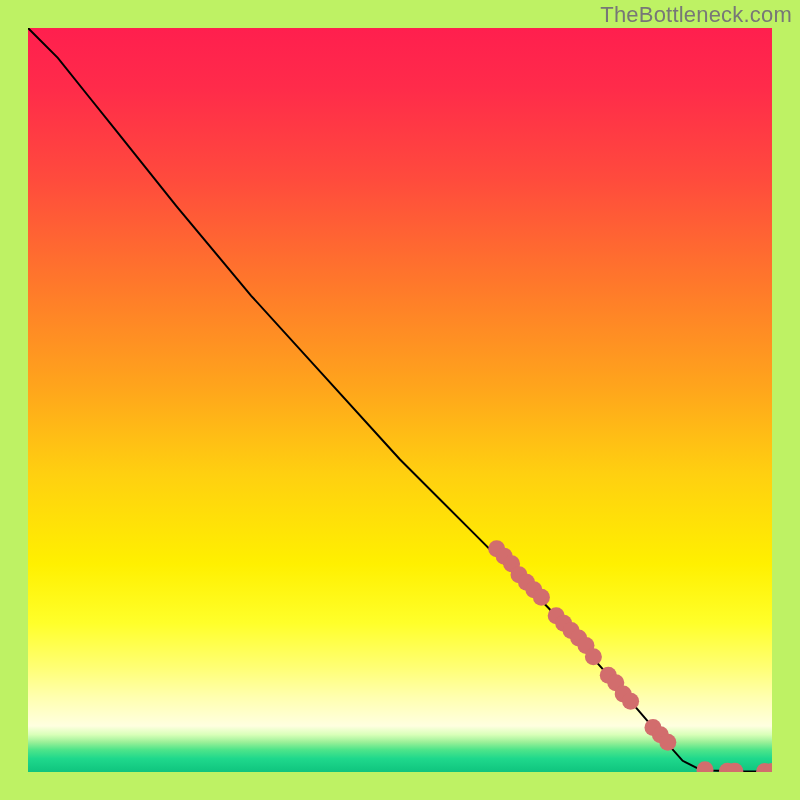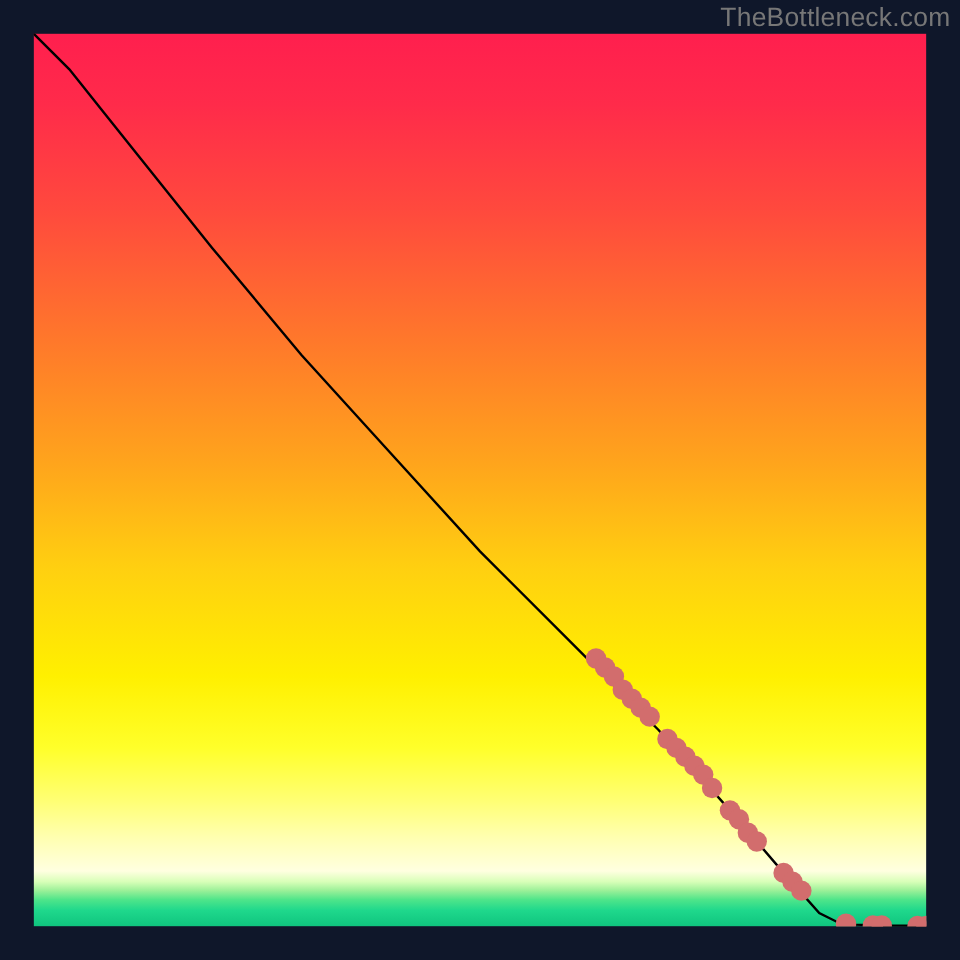--- a/index.html
+++ b/index.html
@@ -8,21 +8,21 @@
     width: 800px;
     height: 800px;
     overflow: hidden;
     background: #000;
     font-family: Arial, Helvetica, sans-serif;
   }
   .frame {
     position: relative;
     width: 800px;
     height: 800px;
-    background: #0f172a;
+    background: #bef264;
   }
   .watermark {
     position: absolute;
     top: 2px;
     right: 8px;
     color: #777;
     font-size: 22px;
     font-weight: 400;
     letter-spacing: 0.2px;
     z-index: 50;

